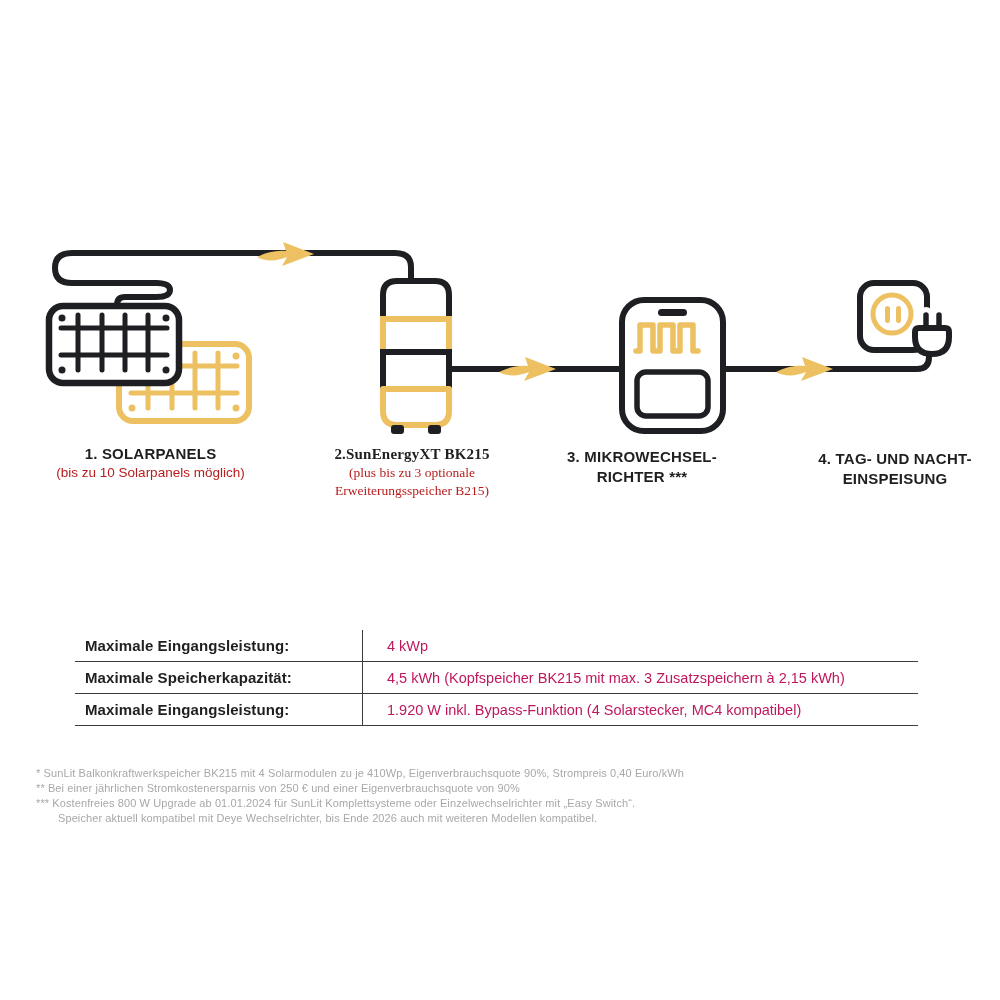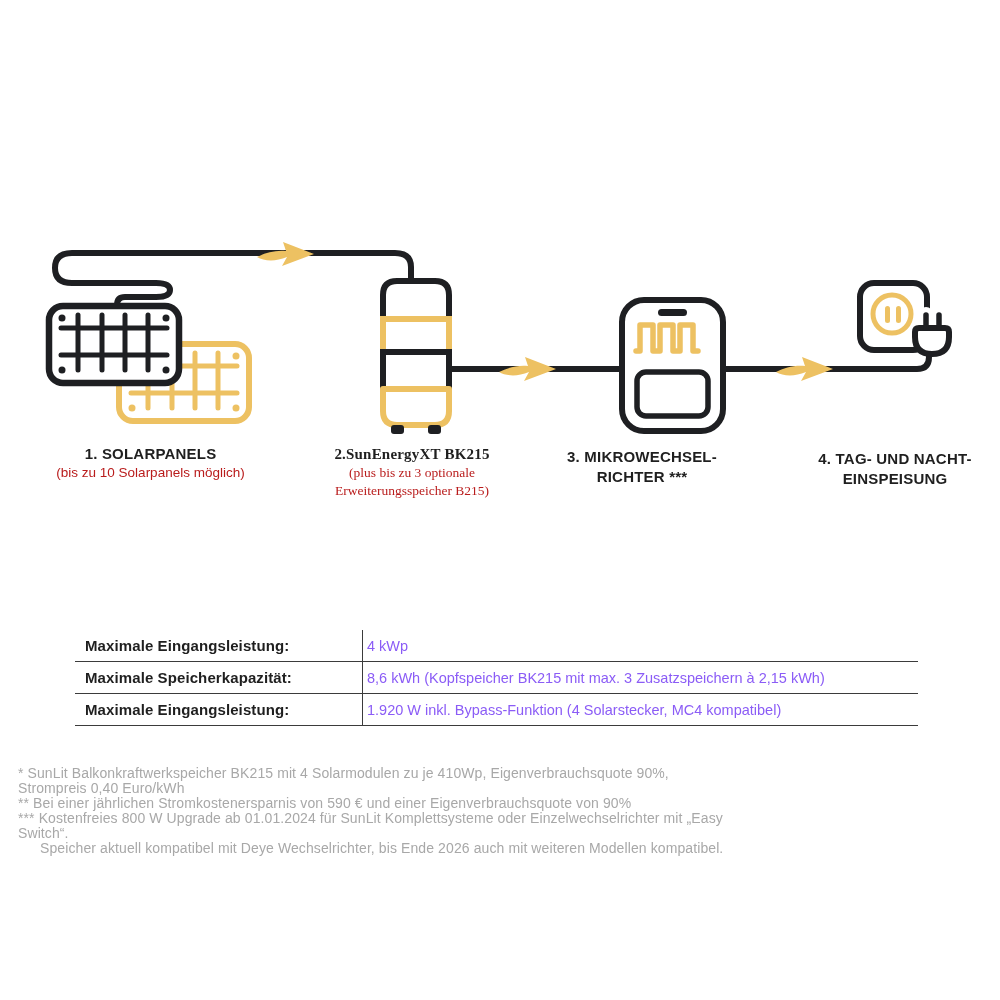--- a/index.html
+++ b/index.html
@@ -61,32 +61,32 @@
     font-weight: 700;
     color: #1f1f1f;
     letter-spacing: 0.1px;
   }
   .spec-value {
     flex: 1;
     align-self: stretch;
     display: flex;
     align-items: center;
     border-left: 1.5px solid #3b3b3b;
-    padding-left: 4px;
+    padding-left: 24px;
     font-size: 14.5px;
     font-weight: 400;
-    color: #8b5cf6;
+    color: #be185d;
   }
   
   .footnotes {
     position: absolute;
-    left: 18px;
+    left: 36px;
     top: 766px;
     width: 720px;
-    font-size: 14px;
+    font-size: 11px;
     line-height: 15px;
     color: #a8a8a8;
     letter-spacing: 0.1px;
   }
   .footnote-indent {
     padding-left: 22px;
   }
 </style>
 </head>
 <body>
@@ -201,28 +201,28 @@
     <div class="step-title">EINSPEISUNG</div>
   </div>
 
   <div class="spec-table">
     <div class="spec-row">
       <div class="spec-label">Maximale Eingangsleistung:</div>
       <div class="spec-value">4 kWp</div>
     </div>
     <div class="spec-row">
       <div class="spec-label">Maximale Speicherkapazität:</div>
-      <div class="spec-value">8,6 kWh (Kopfspeicher BK215 mit max. 3 Zusatzspeichern à 2,15 kWh)</div>
+      <div class="spec-value">4,5 kWh (Kopfspeicher BK215 mit max. 3 Zusatzspeichern à 2,15 kWh)</div>
     </div>
     <div class="spec-row">
       <div class="spec-label">Maximale Eingangsleistung:</div>
       <div class="spec-value">1.920 W inkl. Bypass-Funktion (4 Solarstecker, MC4 kompatibel)</div>
     </div>
   </div>
 
   <div class="footnotes">
     <div>* SunLit Balkonkraftwerkspeicher BK215 mit 4 Solarmodulen zu je 410Wp, Eigenverbrauchsquote 90%, Strompreis 0,40 Euro/kWh</div>
-    <div>** Bei einer jährlichen Stromkostenersparnis von 590 € und einer Eigenverbrauchsquote von 90%</div>
+    <div>** Bei einer jährlichen Stromkostenersparnis von 250 € und einer Eigenverbrauchsquote von 90%</div>
     <div>*** Kostenfreies 800 W Upgrade ab 01.01.2024 für SunLit Komplettsysteme oder Einzelwechselrichter mit „Easy Switch“.</div>
     <div class="footnote-indent">Speicher aktuell kompatibel mit Deye Wechselrichter, bis Ende 2026 auch mit weiteren Modellen kompatibel.</div>
   </div>
 
 </div>
 
 </body></html>

